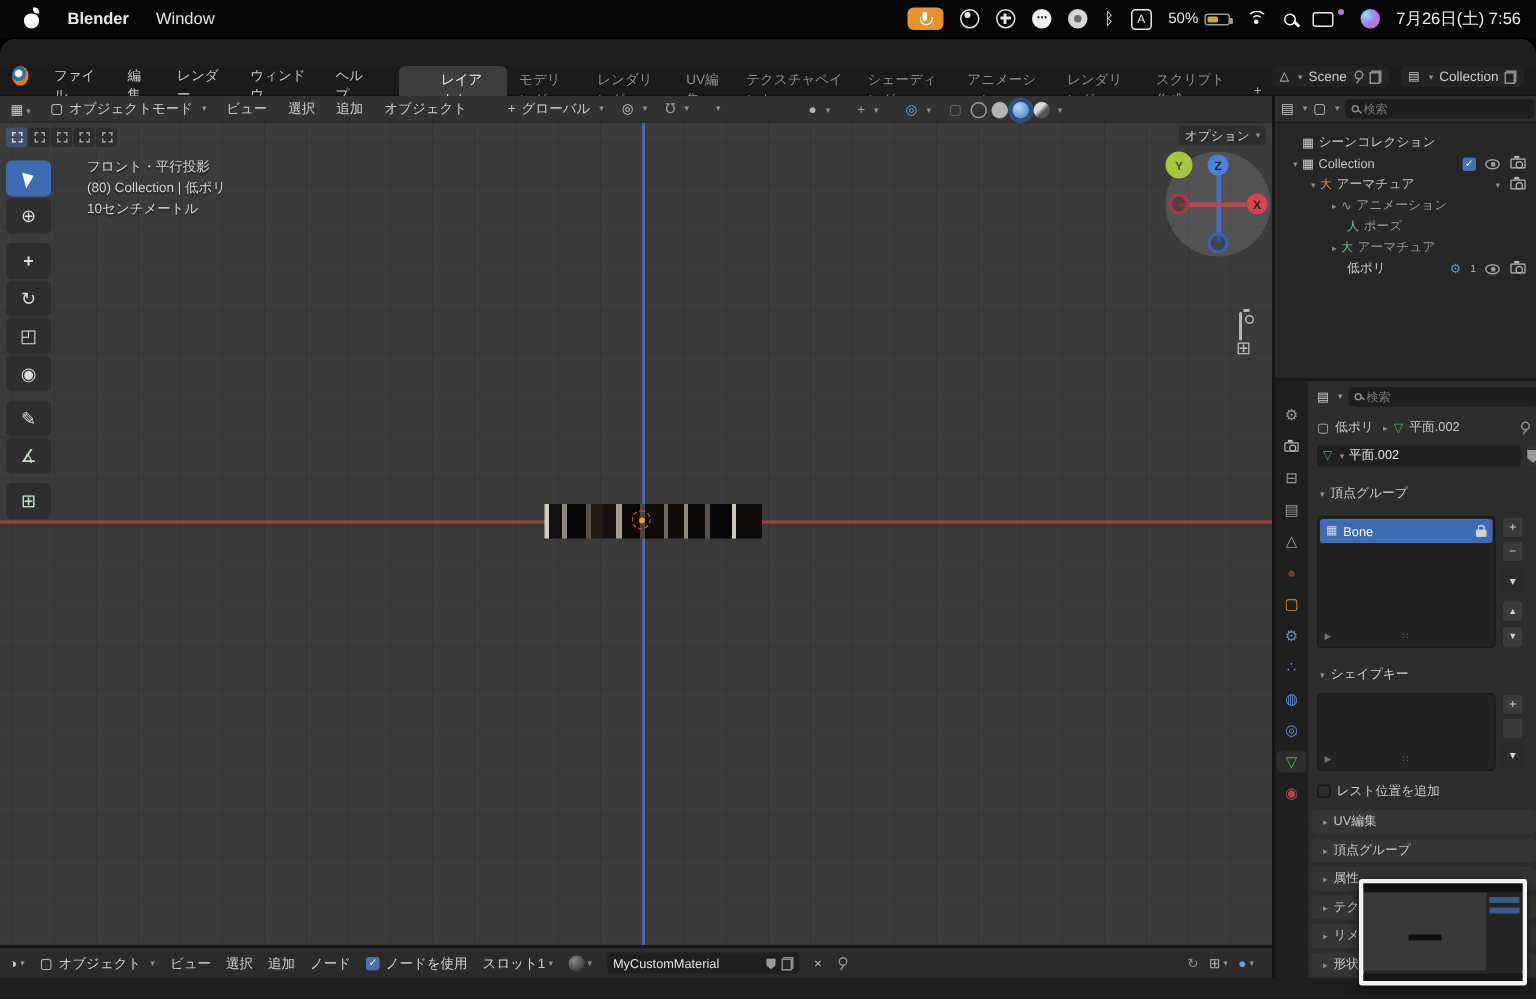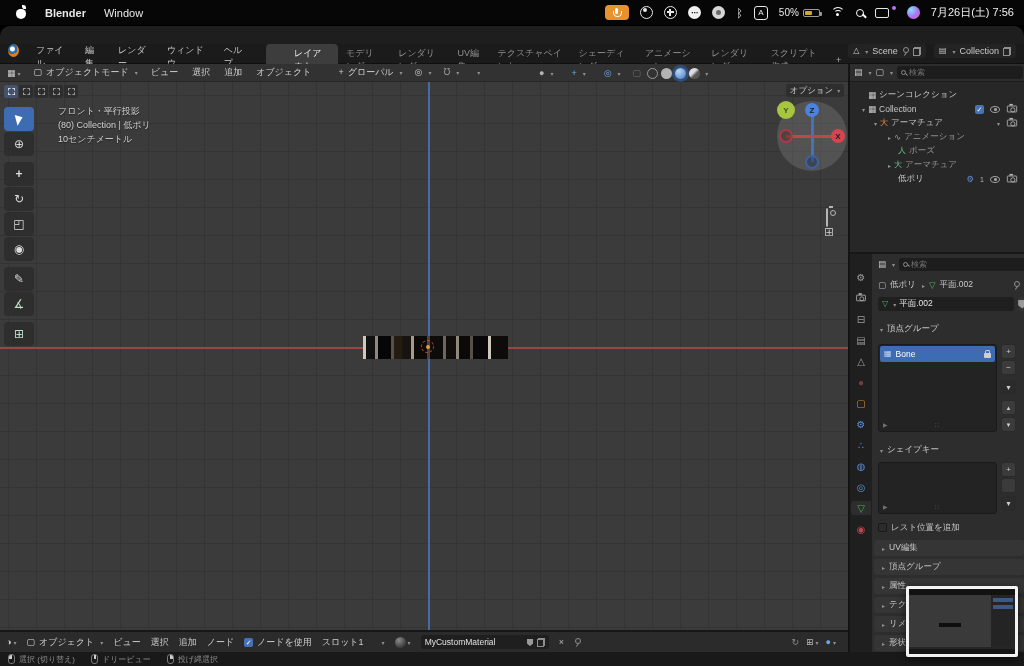--- a/index.html
+++ b/index.html
@@ -610,21 +610,21 @@
       <span class="caret">▾</span>
     </span>
     <span>ビュー</span>
     <span>選択</span>
     <span>追加</span>
     <span>ノード</span>
     <span class="chk-row">
       <span class="chk-blue">✓</span>
       <span>ノードを使用</span>
     </span>
-    <span class="flex" style="gap:16px">
+    <span class="flex" style="gap:0">
       <span>スロット1</span>
       <span class="caret">▾</span>
     </span>
     <span class="flex">
       <span class="matball"></span>
       <span class="caret">▾</span>
     </span>
     <span class="field" style="width:128px">
       <input value="MyCustomMaterial" style="">
       <span class="shield" style="transform:scale(.8)"></span>
@@ -638,40 +638,20 @@
         <span class="glyph" style="color:#b5b5b5">⊞</span>
         <span class="caret">▾</span>
       </span>
       <span class="flex">
         <span class="glyph blue-ic">●</span>
         <span class="caret">▾</span>
       </span>
     </span>
   </div>
 
-  <div id="statusbar">
-    <span class="hint">
-      <span class="mouse l">
-          <i></i>
-        </span>
-      <span>選択 (切り替え)</span>
-    </span>
-    <span class="hint">
-      <span class="mouse m">
-          <i></i>
-        </span>
-      <span>ドリービュー</span>
-    </span>
-    <span class="hint">
-      <span class="mouse r">
-          <i></i>
-        </span>
-      <span>投げ縄選択</span>
-    </span>
-  </div>
 
   <div id="pip">
     <div class="p-top"></div>
     <div class="p-main">
         <div class="p-obj"></div>
       </div>
     <div class="p-side">
         <i></i>
         <i></i>
       </div>

